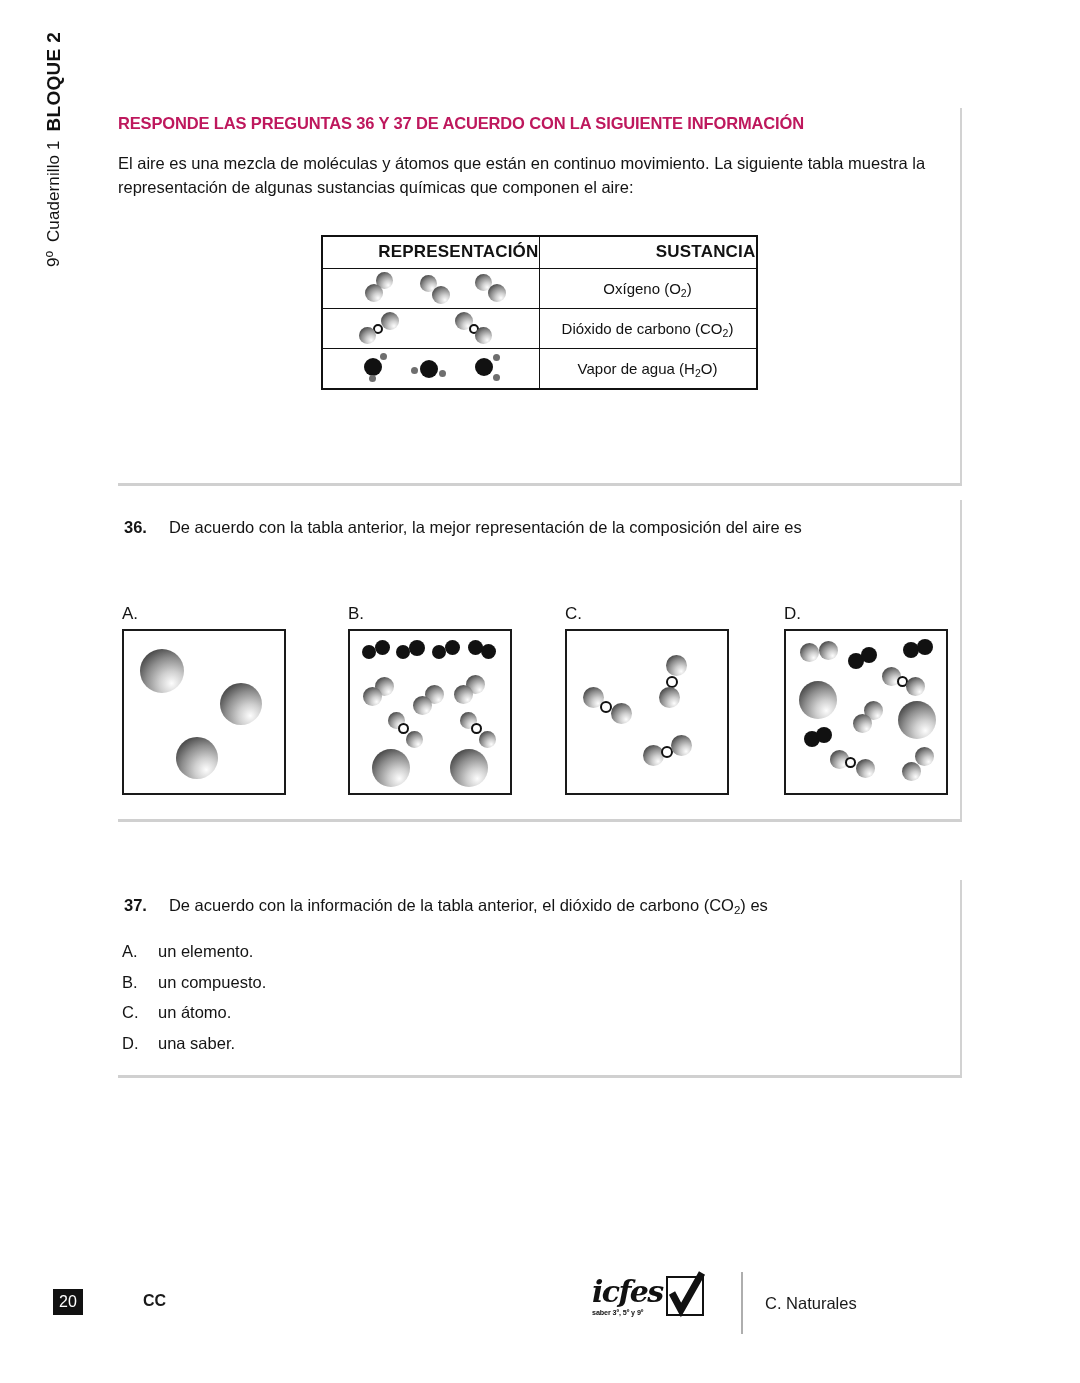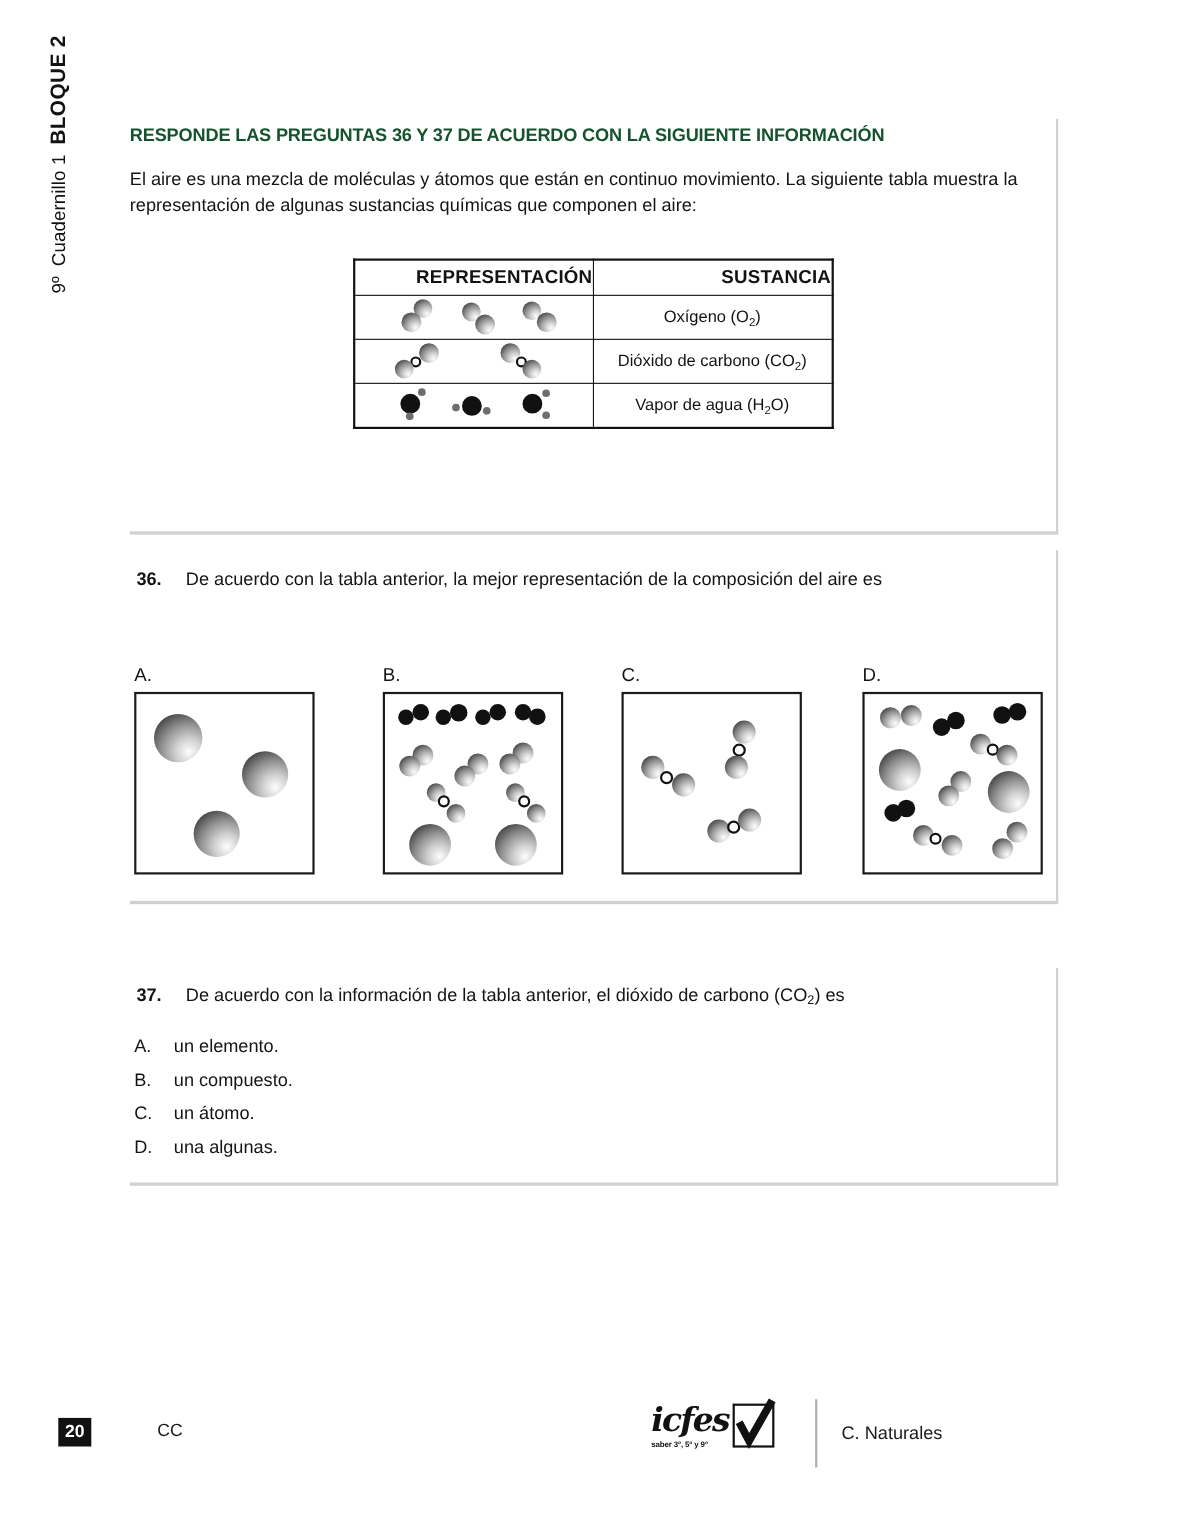--- a/index.html
+++ b/index.html
@@ -35,21 +35,21 @@
     position:absolute;
     border-right:2px solid #d2d2d2;
     border-bottom:3px solid #d0d0d0;
   }
 
   
   #stem-block{ left:118px; top:108px; width:844px; height:378px; }
 
   .stem-title{
     font-size:16.5px; font-weight:700; letter-spacing:-0.15px;
-    color:#14532d; line-height:1.25;
+    color:#be185d; line-height:1.25;
     margin:5px 8px 0 0;
   }
   .stem-body{
     margin-top:18px;
     font-size:16.5px; line-height:1.45; color:#141414;
     padding-right:10px;
   }
 
   
   .sub-table{
@@ -126,24 +126,24 @@
     color:#141414;
   }
   .ans-letter{ width:16px; }
 
   
   .footer{ position:absolute; left:0; top:1280px; width:1080px; height:60px; }
   .page-num{
     position:absolute; left:53px; top:9px;
     width:30px; height:26px;
     background:#111; color:#fff;
-    font-size:16px; font-weight:700;
+    font-size:16px; font-weight:400;
     display:flex; align-items:center; justify-content:center;
   }
-  .cc-code{ position:absolute; left:143px; top:12px; font-size:16px; color:#1a1a1a; }
+  .cc-code{ position:absolute; left:143px; top:12px; font-size:16px; color:#1a1a1a;font-weight:bold; }
 
   .logo-wrap{
     position:absolute; left:592px; top:1276px;
     display:flex; align-items:flex-end; gap:3px;
   }
   .logo-text{ display:flex; flex-direction:column; align-items:flex-start; }
   .logo-icfes{
     font-family:"DejaVu Serif", serif;
     font-weight:700; font-style:italic;
     font-size:30px; line-height:.92;
@@ -355,21 +355,21 @@
     <li>
       <span class="ans-letter">B.</span>
       <span>un compuesto.</span>
     </li>
     <li>
       <span class="ans-letter">C.</span>
       <span>un átomo.</span>
     </li>
     <li>
       <span class="ans-letter">D.</span>
-      <span>una algunas.</span>
+      <span>una saber.</span>
     </li>
   </ul>
 </div>
 
 <div class="footer">
   <div class="page-num">20</div>
   <div class="cc-code">CC</div>
 </div>
 
 <div class="logo-wrap">

